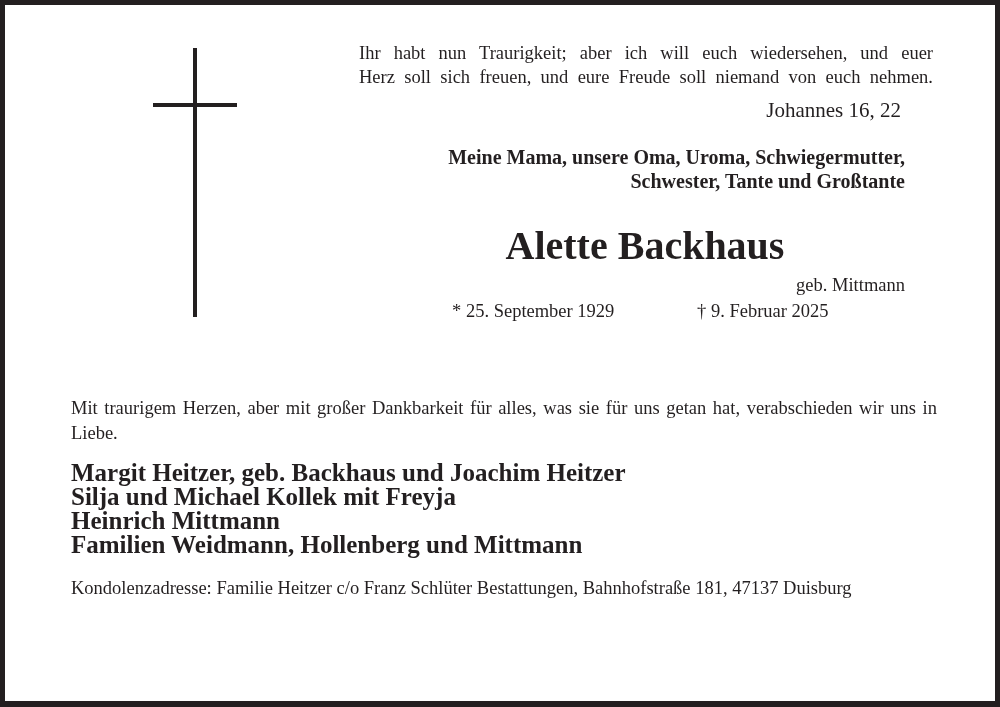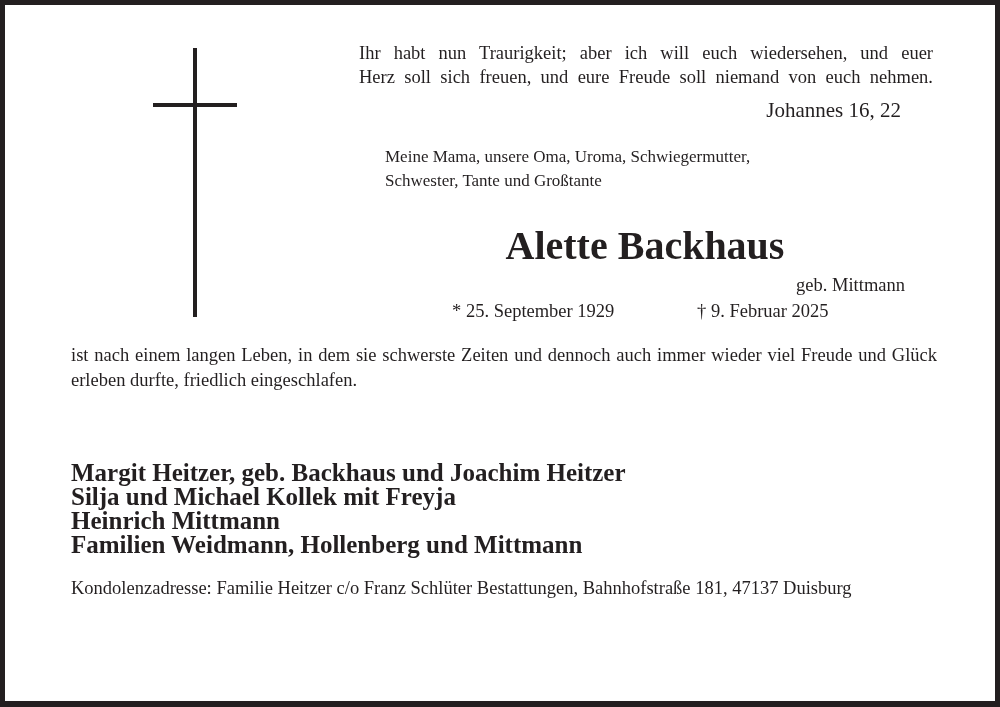--- a/index.html
+++ b/index.html
@@ -31,21 +31,21 @@
       font-size: 18.5px; line-height: 24px; text-align: justify;
       text-align-last: justify;
     }
     .verse .l2 { text-align-last: justify; }
     .ref {
       position: absolute; left: 568px; top: 88px; width: 328px;
       text-align: right; font-size: 21px; line-height: 20px; margin-top: 7px;
     }
     .relation {
       position: absolute; left: 380px; top: 140px; width: 520px;
-      text-align: left; font-size: 17px; line-height: 24px;
+      text-align: right; font-size: 20px; line-height: 24px; font-weight: bold;
     }
     .name {
       position: absolute; left: 380px; top: 215px; width: 520px;
       text-align: center; font-size: 40px; line-height: 52px; font-weight: bold;
     }
     .maiden {
       position: absolute; left: 380px; top: 268px; width: 520px;
       text-align: right; font-size: 18.5px; line-height: 24px;
     }
     .born {
@@ -88,21 +88,21 @@
   <div class="relation">
     <div>Meine Mama, unsere Oma, Uroma, Schwiegermutter,</div>
     <div>Schwester, Tante und Großtante</div>
   </div>
 
   <div class="name">Alette Backhaus</div>
   <div class="maiden">geb. Mittmann</div>
   <div class="born">* 25. September 1929</div>
   <div class="died">† 9. Februar 2025</div>
 
-  <div class="para p1">ist nach einem langen Leben, in dem sie schwerste Zeiten und dennoch auch immer wieder viel Freude und Glück erleben durfte, friedlich eingeschlafen.</div>
+  <div class="para p2">Mit traurigem Herzen, aber mit großer Dankbarkeit für alles, was sie für uns getan hat, verabschieden wir uns in Liebe.</div>
 
   <div class="mourners">
     <div>Margit Heitzer, geb. Backhaus und Joachim Heitzer</div>
     <div>Silja und Michael Kollek mit Freyja</div>
     <div>Heinrich Mittmann</div>
     <div>Familien Weidmann, Hollenberg und Mittmann</div>
   </div>
 
   <div class="para p3">Kondolenzadresse: Familie Heitzer c/o Franz Schlüter Bestattungen, Bahnhofstraße 181, 47137 Duisburg</div>
 </div>

